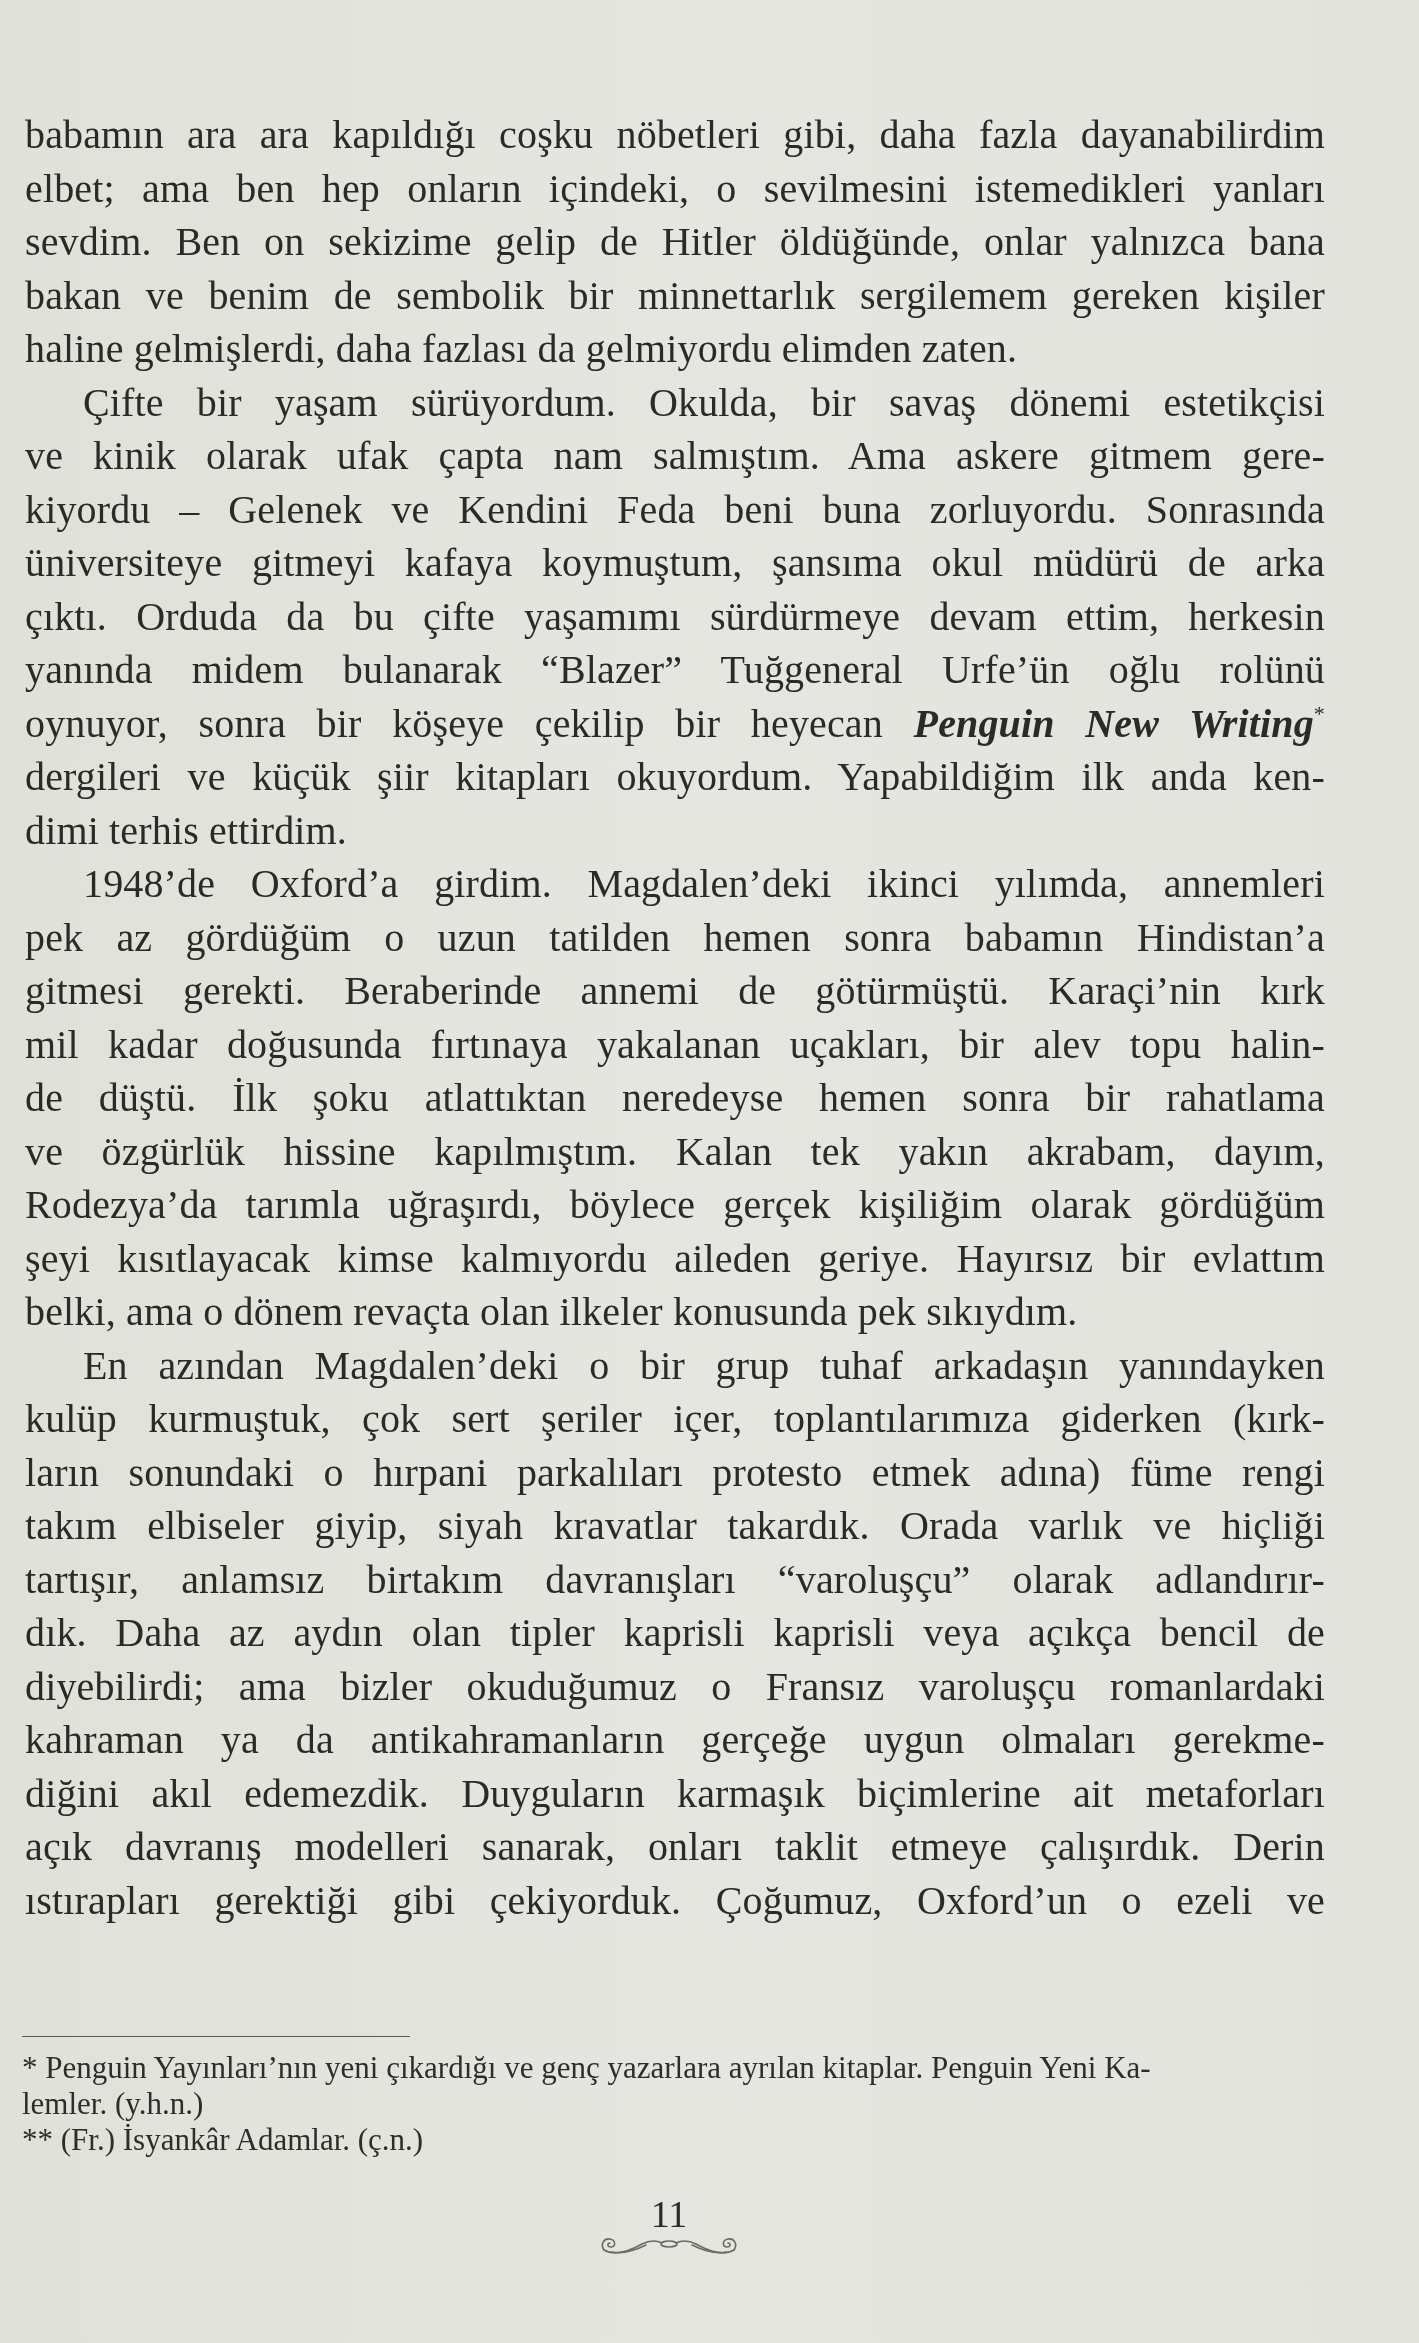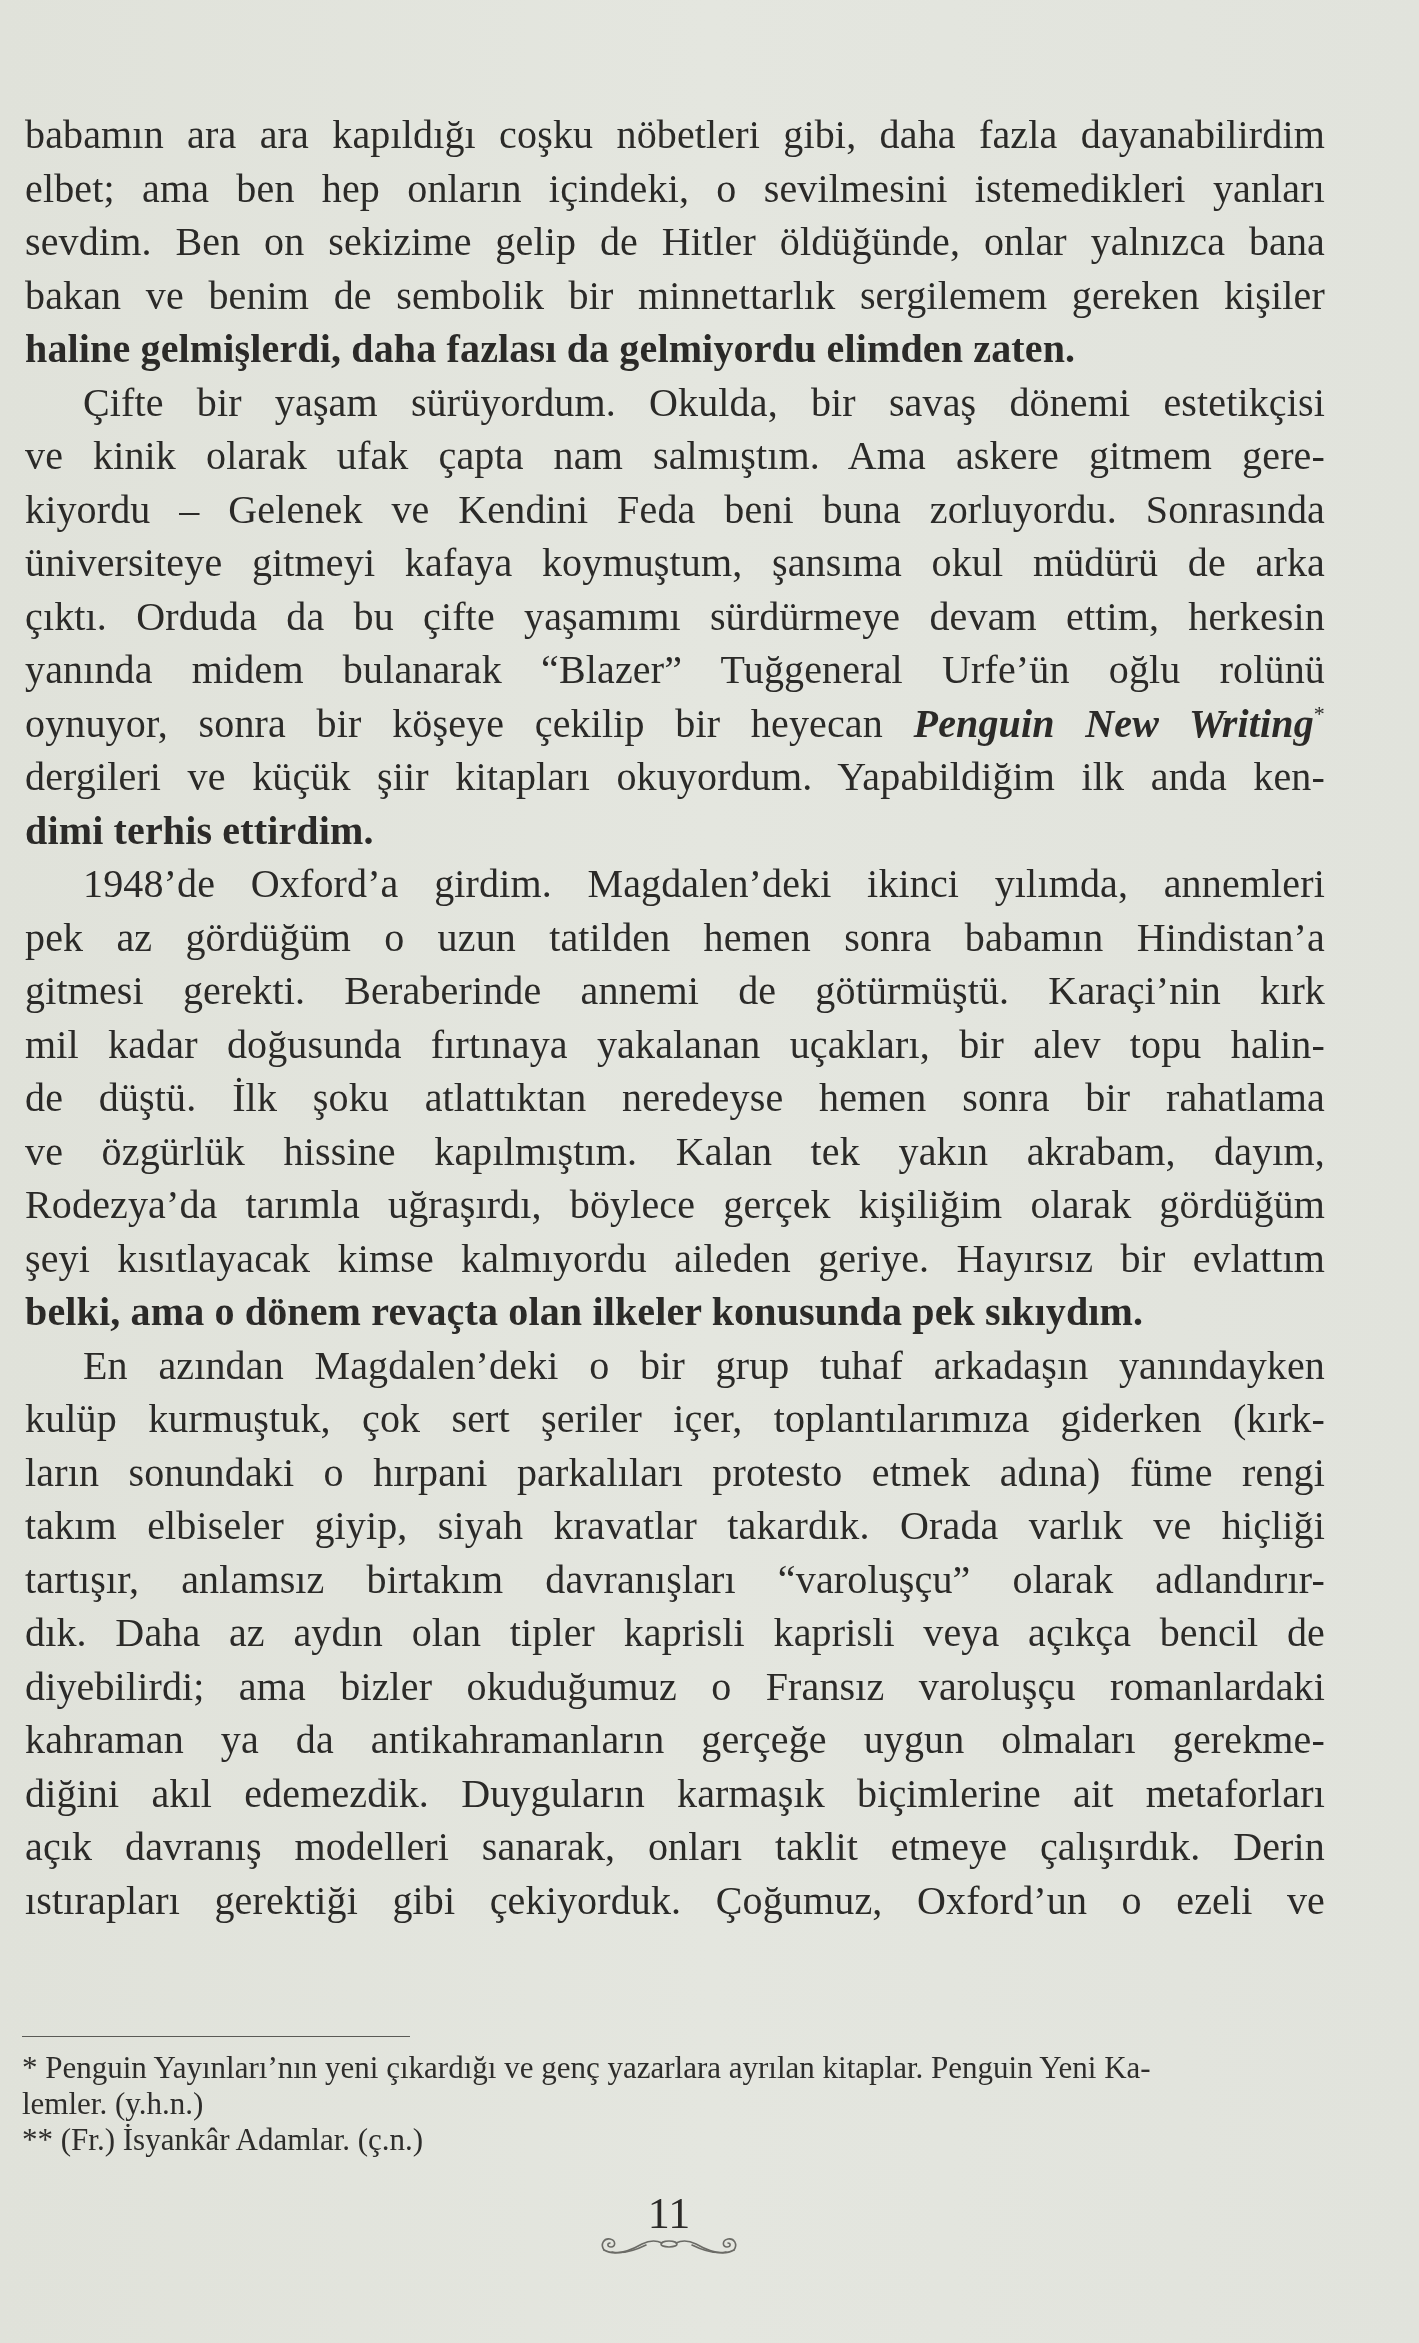--- a/index.html
+++ b/index.html
@@ -16,39 +16,39 @@
     position: absolute; left: 25px; top: 108px; width: 1300px;
     font-family: "Liberation Serif", "DejaVu Serif", serif;
     font-size: 40px; line-height: 53.5px;
     letter-spacing: 0.15px;
   }
   .line {
     display: block; white-space: nowrap;
     text-align: justify; text-align-last: justify;
     height: 53.5px; overflow: visible;
   }
-  .line.last { text-align-last: left; text-align: center; font-weight: bold; }
+  .line.last { text-align-last: left; text-align: center; }
   .line.indent { padding-left: 58px; }
   .it { font-style: italic; font-weight: bold; }
   sup.fnref { font-size: 22px; vertical-align: 16px; line-height: 0; }
   .fn-rule {
     position: absolute; left: 22px; top: 2036px; width: 388px; height: 0;
     border-top: 1.5px solid #5a5a56;
   }
   .footnotes {
     position: absolute; left: 22px; top: 2050px; width: 1095px;
     font-family: "Liberation Serif", "DejaVu Serif", serif;
     font-size: 31px; line-height: 36px; color: #2e2d2b;
   }
   .fn-line { display: block; white-space: nowrap; }
   .fn-line.just { text-align: justify; text-align-last: justify; }
   .page-number {
     position: absolute; left: 0; width: 1338px; top: 2194px; text-align: center;
     font-family: "Liberation Serif", "DejaVu Serif", serif;
-    font-size: 44px; line-height: 40px; color: #2b2a28;
+    font-size: 38px; line-height: 40px; color: #2b2a28;
   }
   .ornament { position: absolute; left: 598px; top: 2232px; width: 142px; height: 26px; }
 </style>
 </head>
 <body>
 
 <div class="page">
 
   <div class="body-text">
 

